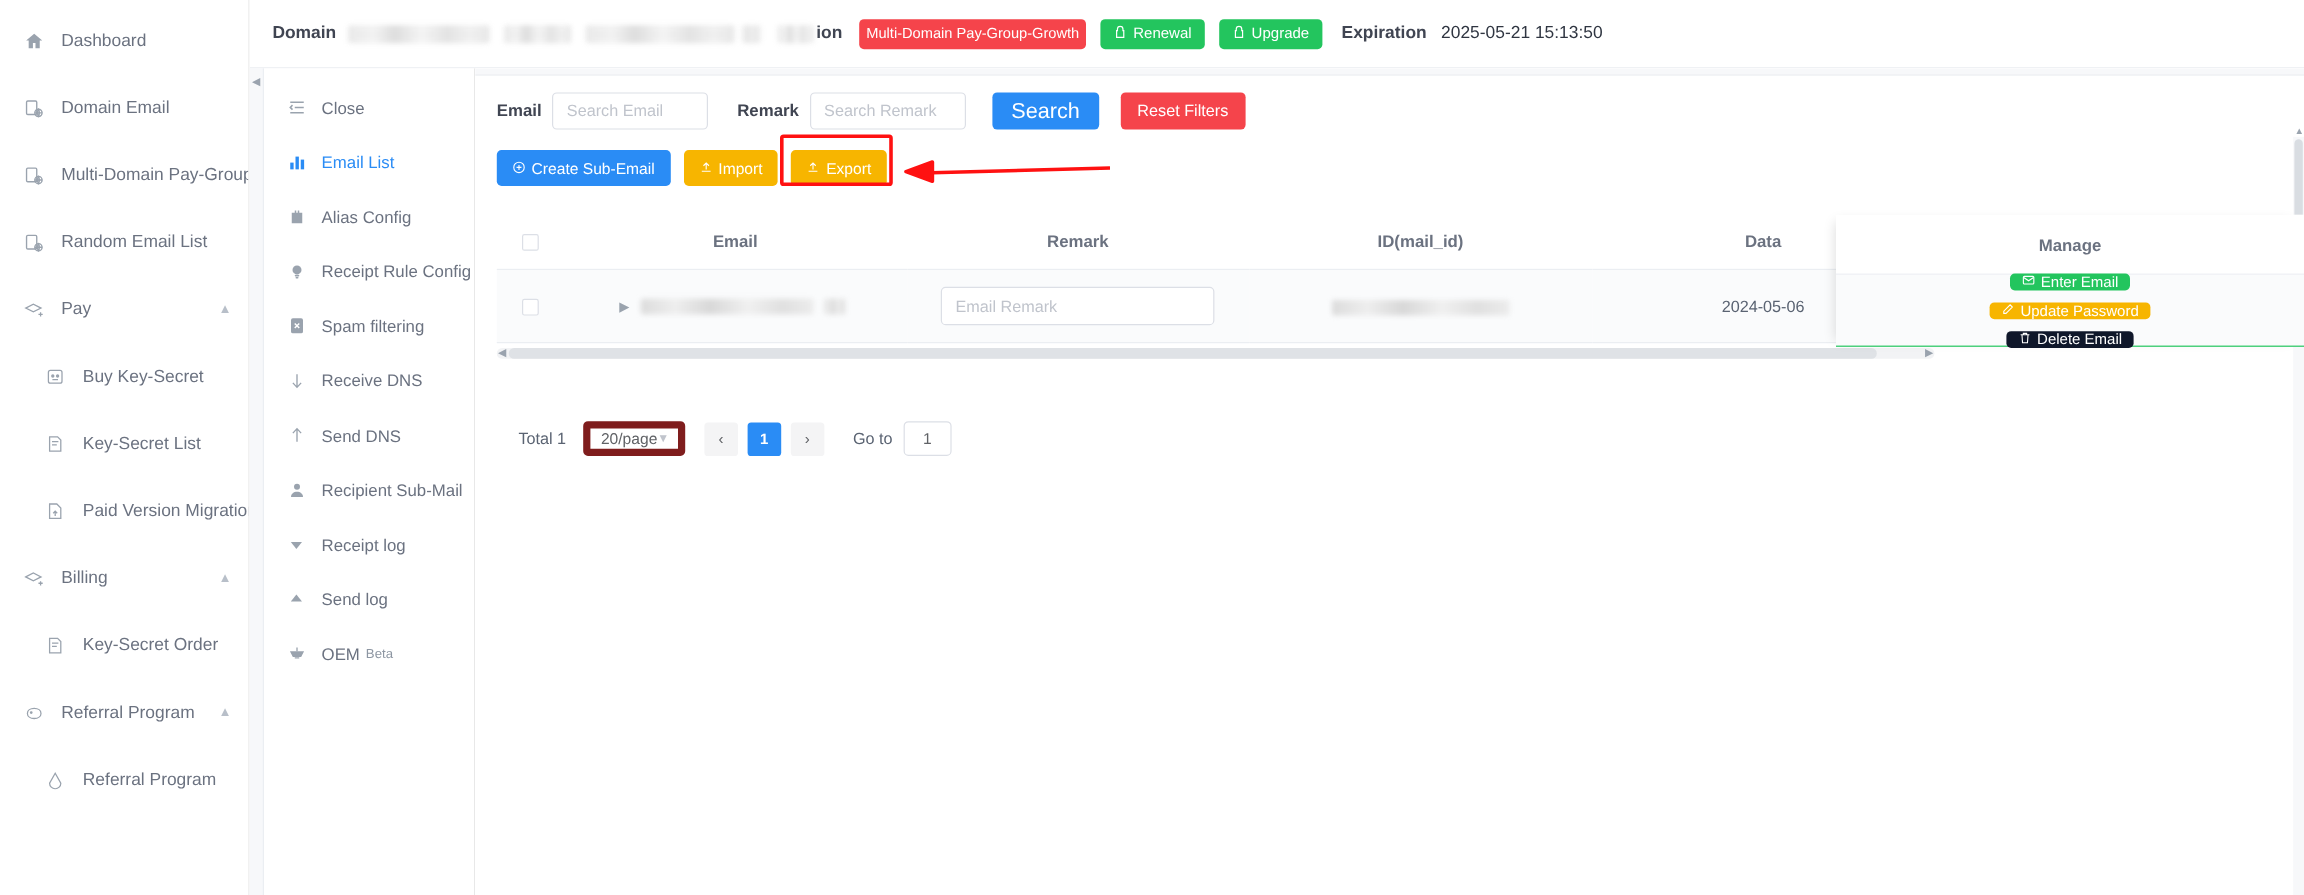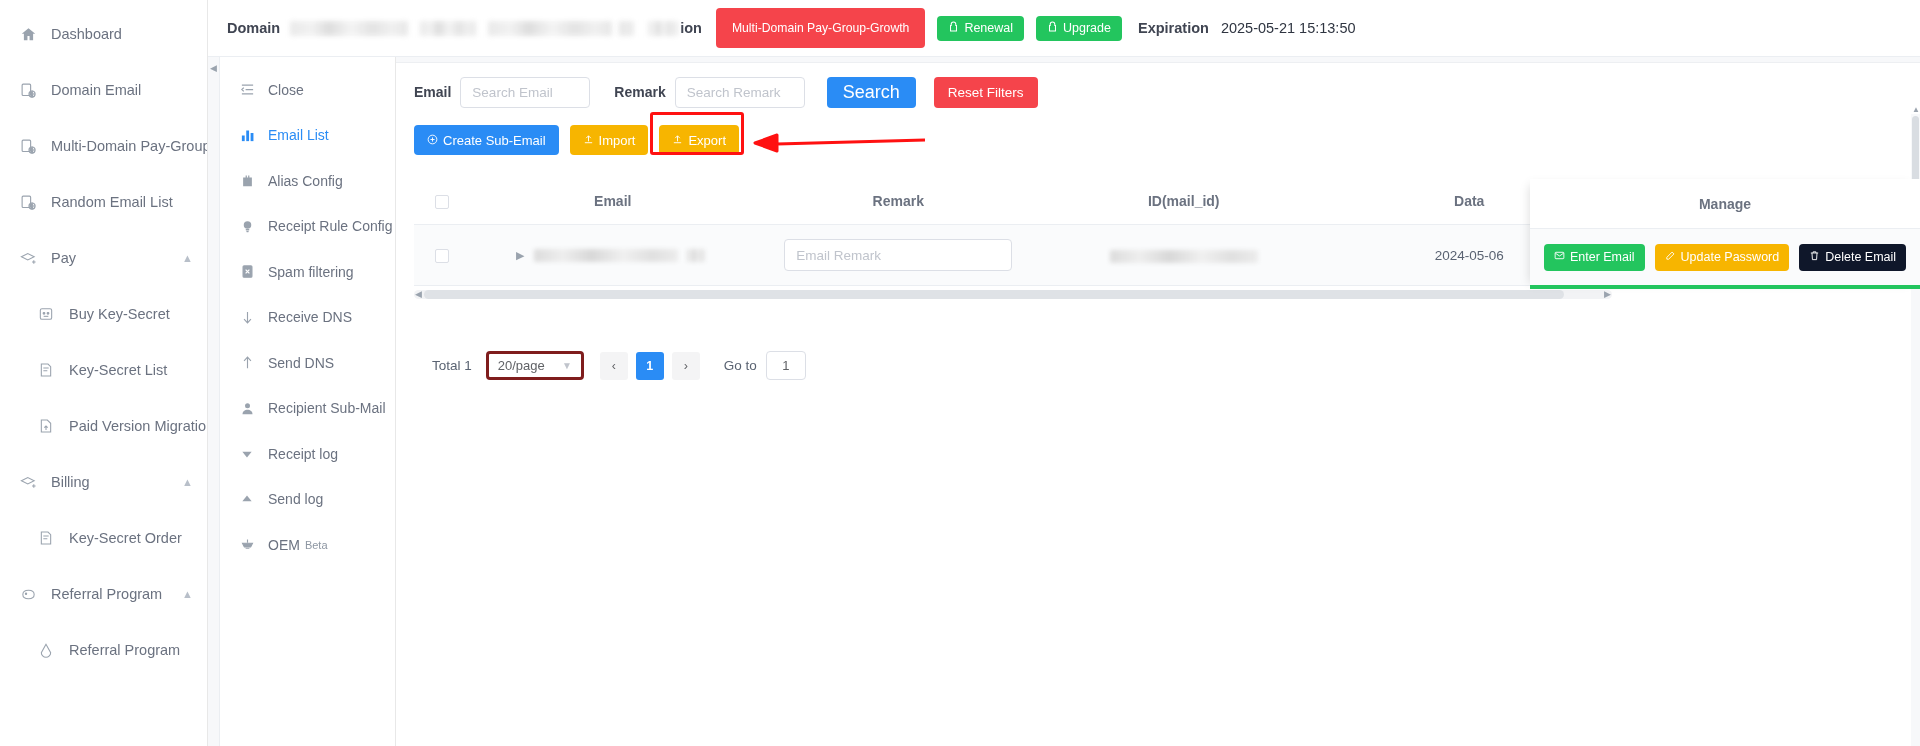--- a/index.html
+++ b/index.html
@@ -106,22 +106,22 @@
     color: #fff;
     cursor: pointer;
     font-family: inherit;
     display: inline-flex;
     align-items: center;
     justify-content: center;
     white-space: nowrap;
   }
   .btn-tag-red {
     background: #f5444b;
-    height: 40px;
-    padding: 0 16px;
+    height: 25px;
+    padding: 0 6px;
     font-size: 12.2px;
     margin-right: 12px;
   }
   .btn-green {
     background: #23c55e;
     height: 25px;
     padding: 0 11px;
     font-size: 12.5px;
     margin-right: 12px;
     gap: 5px;
@@ -373,21 +373,22 @@
     border-bottom: 1px solid #ebeef2;
     background: #fff;
   }
   .manage-body {
     height: 60px;
     display: flex;
     align-items: center;
     justify-content: center;
     gap: 10px;
     background: #fafbfc;
-    border-bottom: 4px solid #22c55e;
+    border-bottom: 1px solid #22c55e;
+    flex-direction: column;
   }
   .btn-sm {
     height: 27px;
     padding: 0 10px;
     font-size: 12.5px;
     gap: 5px;
     border-radius: 4px;
   }
   .btn-sm-green { background: #23c55e; }
   .btn-sm-orange { background: #f7b500; }
@@ -425,22 +426,22 @@
   .pagination {
     display: flex;
     align-items: center;
     margin-top: 52px;
     padding-left: 18px;
     font-size: 13.5px;
     color: #5a6372;
   }
   .pg-total { margin-right: 14px; }
   .pg-select {
-    width: 98px; height: 29px;
-    border: 3px solid #7f1d1d;
+    width: 85px; height: 29px;
+    border: 6px solid #7f1d1d;
     border-radius: 4px;
     display: flex;
     align-items: center;
     justify-content: space-between;
     padding: 0 9px;
     font-size: 13px;
     color: #606266;
     margin-right: 16px;
     cursor: pointer;
     background: #fff;

